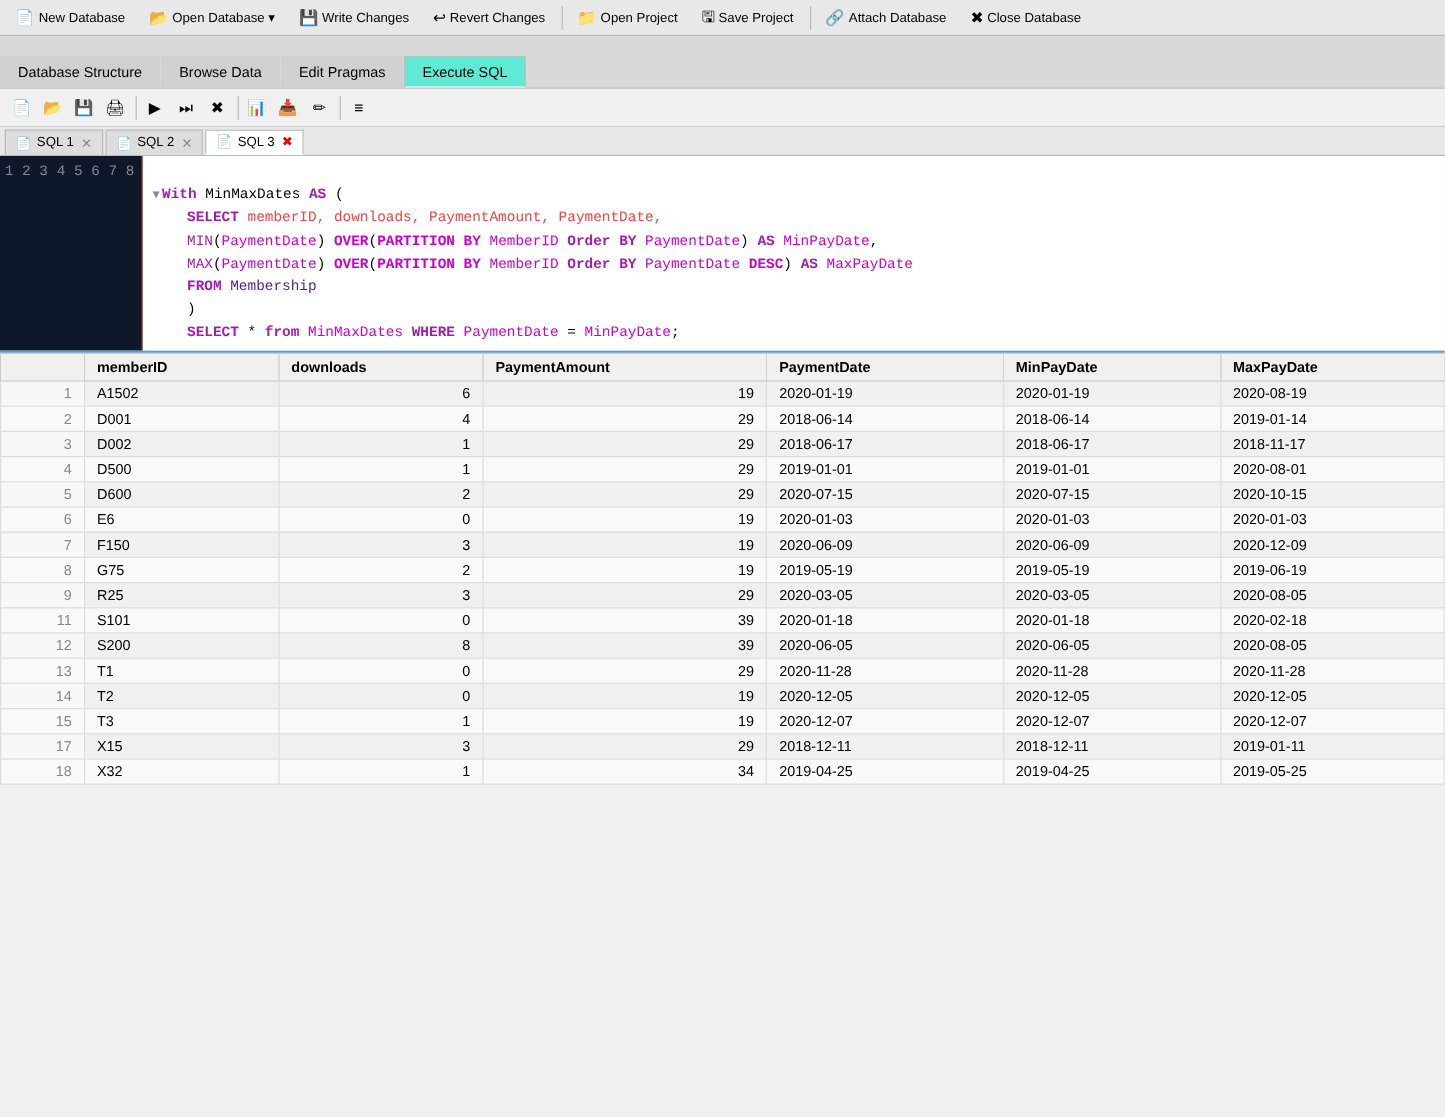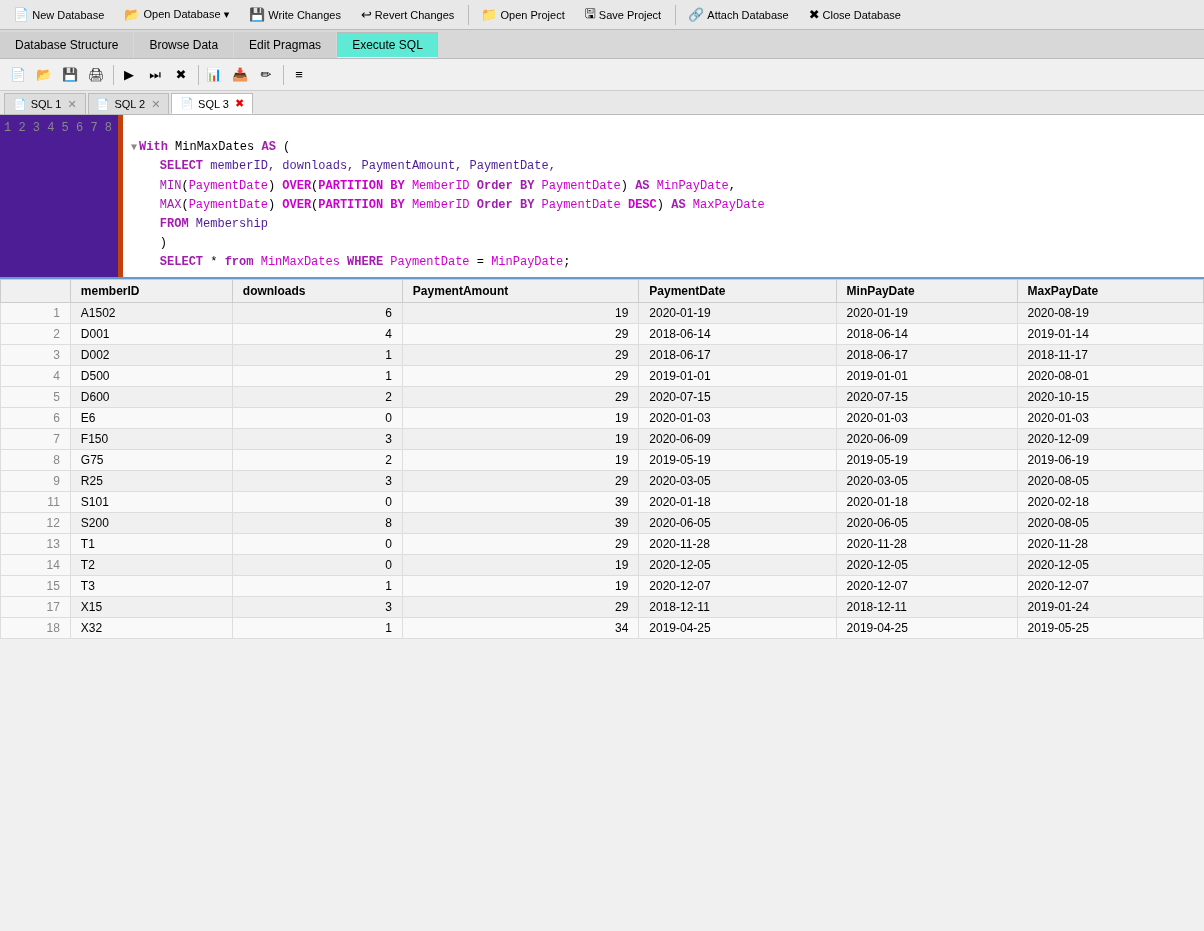--- a/index.html
+++ b/index.html
@@ -36,20 +36,21 @@
       padding: 2px 0 0 0;
     }
     .main-tab {
       padding: 5px 14px;
       font-size: 12px;
       cursor: pointer;
       border: 1px solid transparent;
       border-bottom: none;
       background: #d0d0d0;
       margin-right: 1px;
+      margin-top: 15px;
     }
     .main-tab.active {
       background: #5eead4;
       border: 1px solid #bbb;
       border-bottom: 1px solid #f5f5f5;
     }
 
     
     #icon-toolbar {
       display: flex;
@@ -106,22 +107,22 @@
       font-family: 'Courier New', monospace;
       font-size: 12px;
       min-height: 160px;
       border-left: none;
     }
     .sql-editor-inner {
       display: flex;
       min-height: 160px;
     }
     .line-numbers {
-      background: #4c1d95;
-      border-right: 5px solid #c2410c;
+      background: #0f172a;
+      border-right: 1px solid #c2410c;
       padding: 4px 6px 4px 4px;
       text-align: right;
       color: #888;
       font-family: 'Courier New', monospace;
       font-size: 12px;
       line-height: 1.6;
       user-select: none;
       min-width: 24px;
     }
     .code-area {
@@ -230,21 +231,21 @@
       <div class="line-numbers" id="line-numbers">1
 2
 3
 4
 5
 6
 7
 8</div>
       <div class="code-area" id="code-area"><span></span>
 <span><span class="fold">▼</span><span class="kw">With</span> <span style="color:#000">MinMaxDates</span> <span class="kw">AS</span> (</span>
-<span>    <span class="kw">SELECT</span> <span style="color:#4c1d95">memberID, downloads, PaymentAmount, PaymentDate,</span></span>
+<span>    <span class="kw">SELECT</span> <span style="color:#ef4444">memberID, downloads, PaymentAmount, PaymentDate,</span></span>
 <span>    <span class="fn">MIN</span>(<span style="color:#cc00cc">PaymentDate</span>) <span class="kw2">OVER</span>(<span class="kw2">PARTITION BY</span> <span style="color:#cc00cc">MemberID</span> <span class="kw">Order BY</span> <span style="color:#cc00cc">PaymentDate</span>) <span class="kw">AS</span> <span style="color:#cc00cc">MinPayDate</span>,</span>
 <span>    <span class="fn">MAX</span>(<span style="color:#cc00cc">PaymentDate</span>) <span class="kw2">OVER</span>(<span class="kw2">PARTITION BY</span> <span style="color:#cc00cc">MemberID</span> <span class="kw">Order BY</span> <span style="color:#cc00cc">PaymentDate</span> <span class="kw2">DESC</span>) <span class="kw">AS</span> <span style="color:#cc00cc">MaxPayDate</span></span>
 <span>    <span class="kw">FROM</span> <span style="color:#4c1d95">Membership</span></span>
 <span>    )</span>
 <span>    <span class="kw">SELECT</span> * <span class="kw">from</span> <span style="color:#cc00cc">MinMaxDates</span> <span class="kw">WHERE</span> <span style="color:#cc00cc">PaymentDate</span> = <span style="color:#cc00cc">MinPayDate</span>;</span></div>
     </div>
   </div>
 
   <div id="bottom-pane">
     <table class="results" id="results-table">
@@ -386,21 +387,21 @@
             <td>2020-12-07</td>
             <td>2020-12-07</td>
           </tr>
           <tr>
             <td class="row-num">17</td>
             <td>X15</td>
             <td class="num-cell">3</td>
             <td class="num-cell">29</td>
             <td>2018-12-11</td>
             <td>2018-12-11</td>
-            <td>2019-01-24</td>
+            <td>2019-01-11</td>
           </tr>
           <tr>
             <td class="row-num">18</td>
             <td>X32</td>
             <td class="num-cell">1</td>
             <td class="num-cell">34</td>
             <td>2019-04-25</td>
             <td>2019-04-25</td>
             <td>2019-05-25</td>
           </tr>

